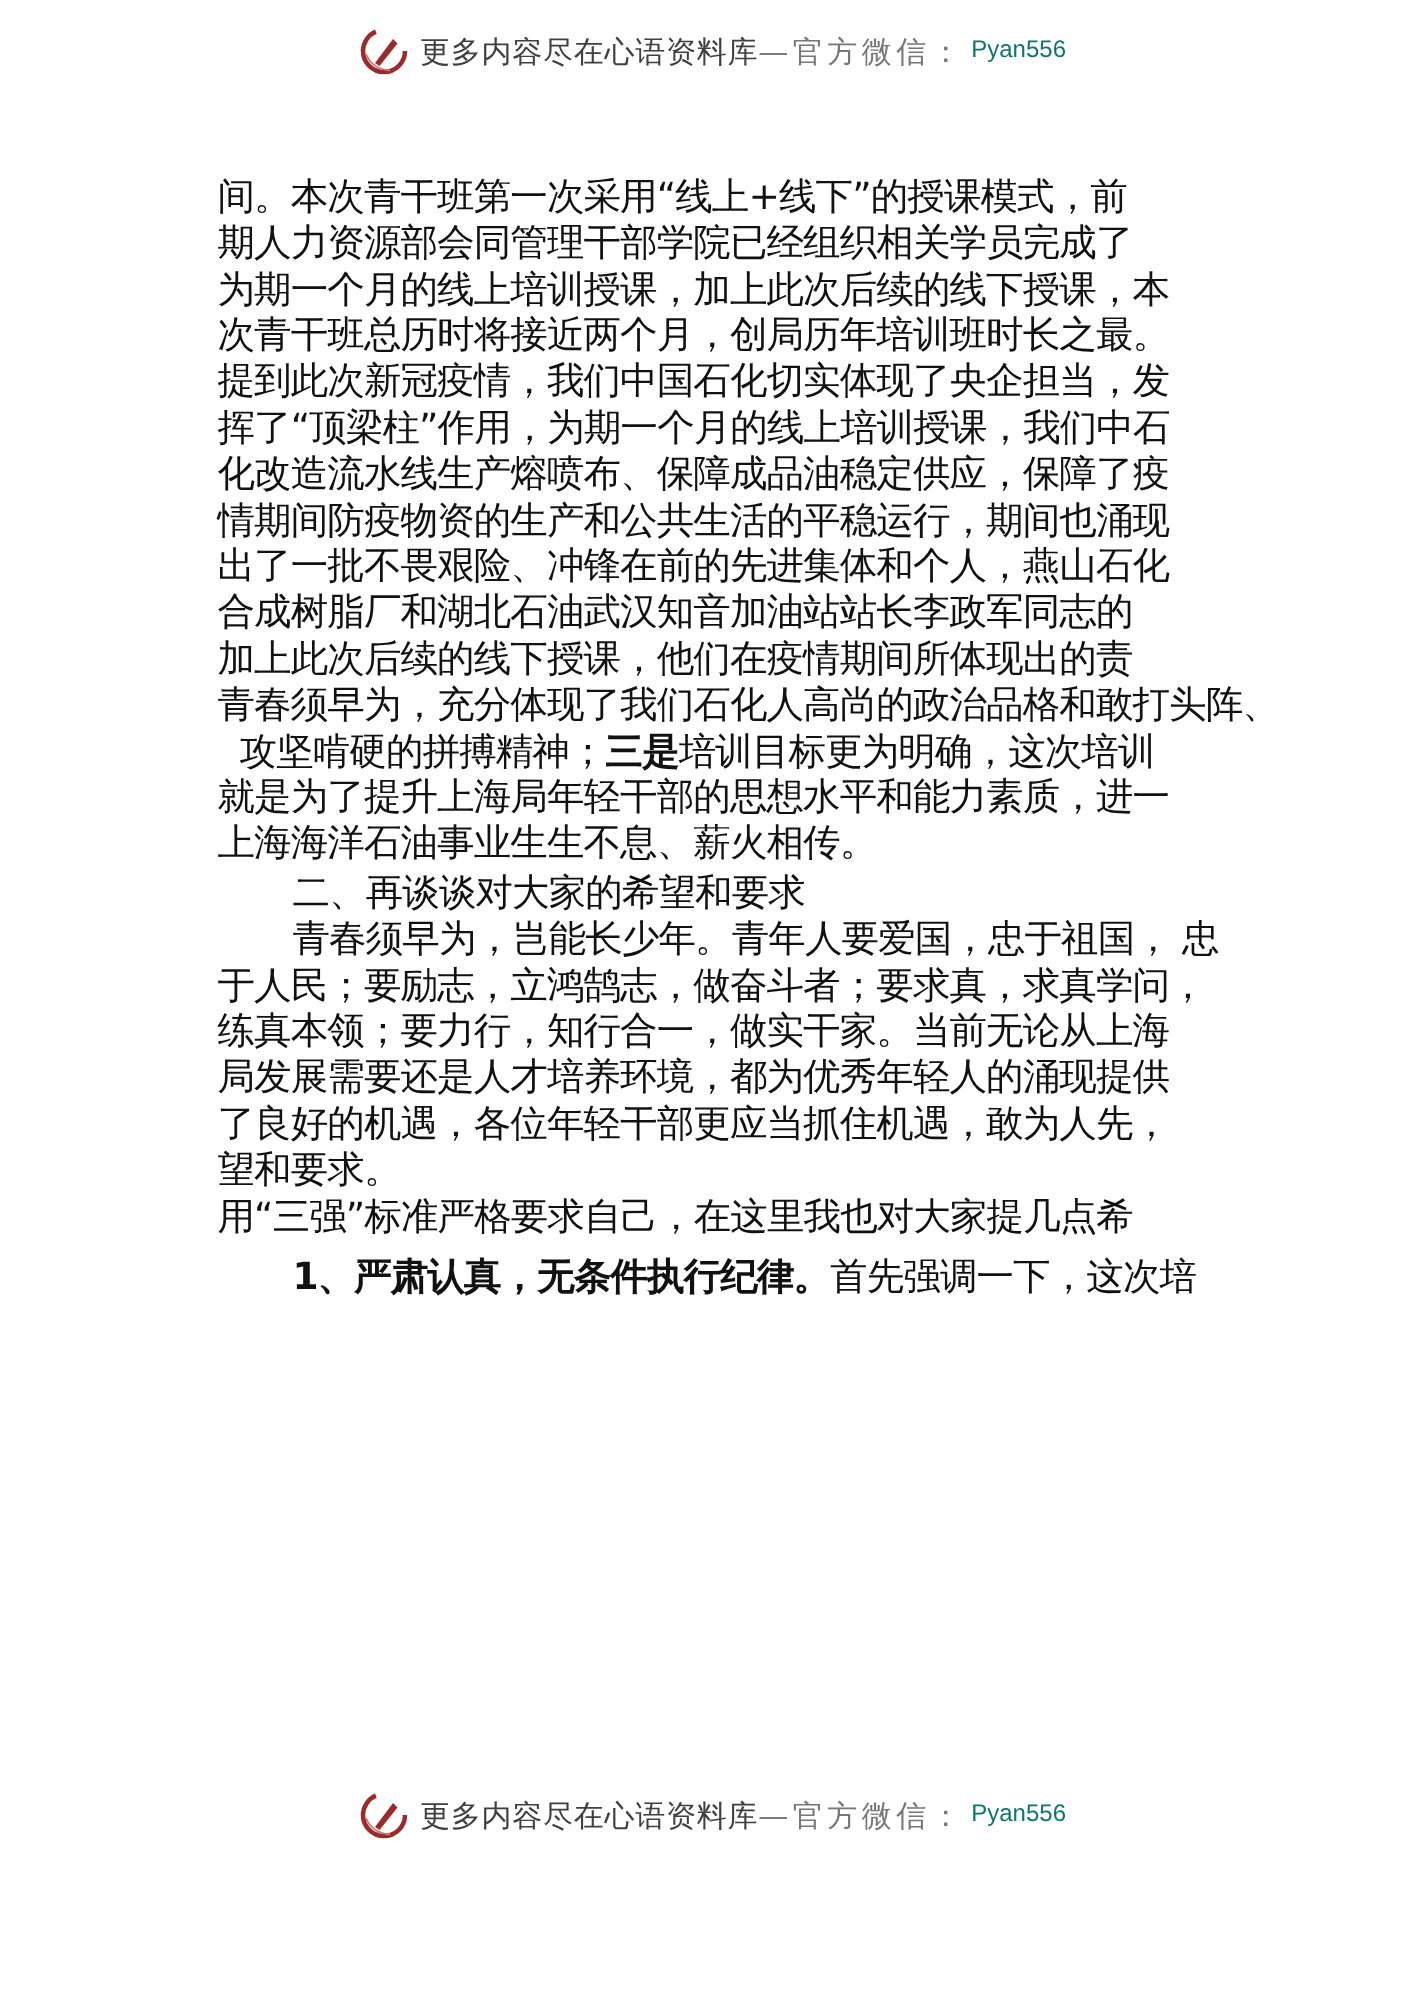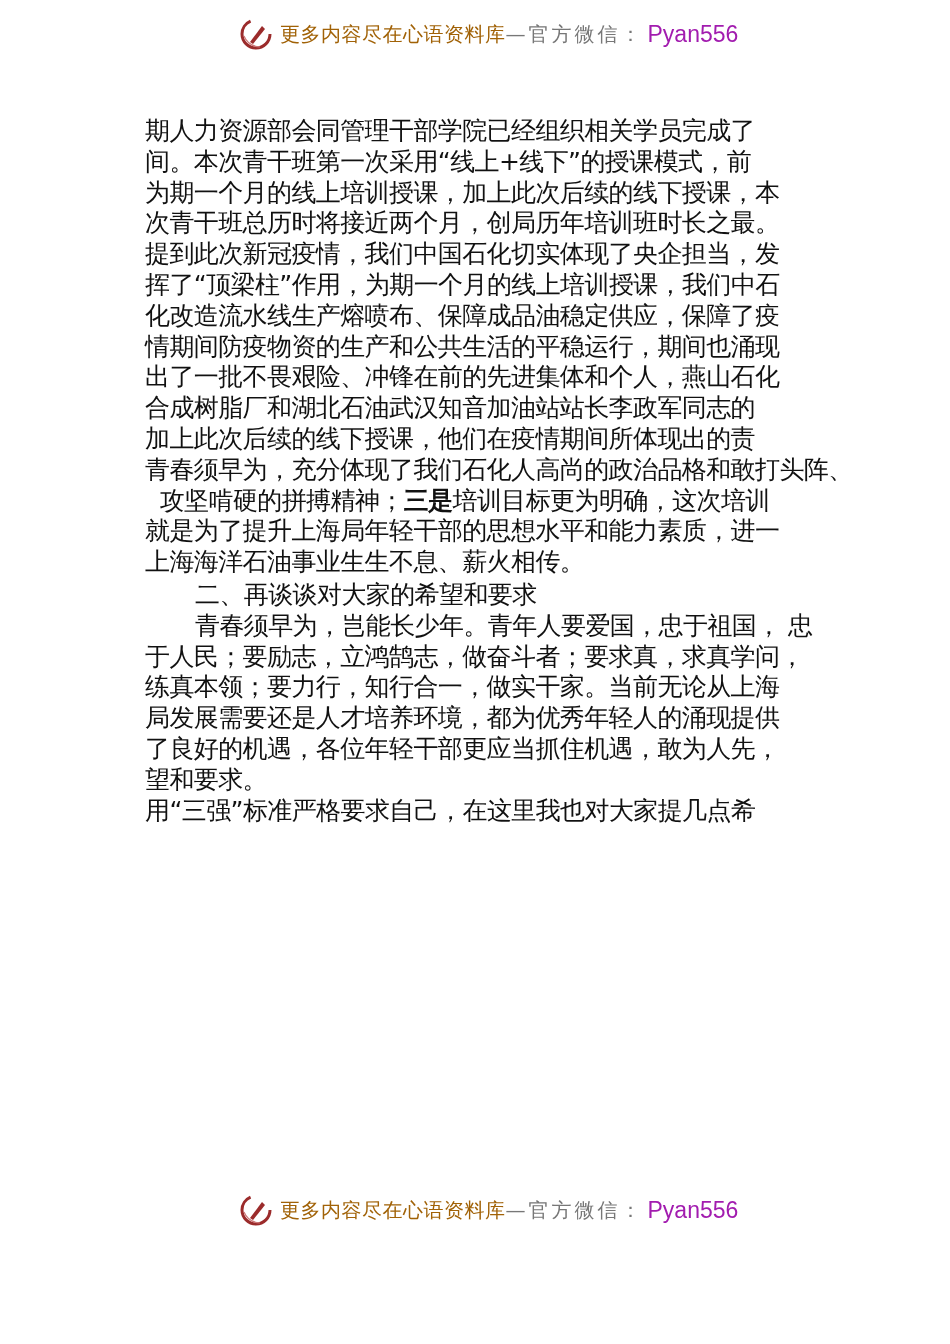--- a/index.html
+++ b/index.html
@@ -1,22 +1,22 @@
 <!DOCTYPE html>
 <html><head>
 <meta charset="utf-8">
 <style>
   html, body { margin:0; padding:0; background:#ffffff; }
   body { width:950px; height:1344px; position:relative; overflow:hidden;
          font-family:"DejaVu Sans","Liberation Sans",sans-serif; color:#111; }
   .banner { position:absolute; left:238px; height:40px; display:flex; align-items:center; }
   .banner .logo { width:36px; height:36px; margin-right:6px; }
-  .banner .t-red { color:#a16207; font-family:"DejaVu Serif","Liberation Serif",serif; font-size:20px; letter-spacing:0.5px; }
+  .banner .t-red { color:#404040; font-family:"DejaVu Serif","Liberation Serif",serif; font-size:20px; letter-spacing:0.5px; }
   .banner .t-gray { color:#777; font-family:"DejaVu Serif","Liberation Serif",serif; font-size:20px; letter-spacing:3px; }
-  .banner .t-id { color:#a21caf; font-family:"Liberation Sans",sans-serif; font-size:23px; margin-left:4px; }
+  .banner .t-id { color:#0f766e; font-family:"Liberation Sans",sans-serif; font-size:16px; margin-left:4px; }
   .page { position:absolute; left:145px; top:116px; width:690px; }
   .line { height:30.8px; line-height:30.8px; font-size:25px; white-space:nowrap; letter-spacing:-0.6px; }
   .indent { padding-left:50px; }
   .b { font-weight:bold; }
   .gap { height:10px; }
 </style>
 </head>
 <body>
 
 <div class="banner" style="top:14px;">
@@ -25,22 +25,22 @@
     <path d="M12 26 L24 10 L27 13 L15 28 Z" fill="#9b2b2b"></path>
     <path d="M6 20 Q10 30 22 31" fill="none" stroke="#c77" stroke-width="1.2"></path>
   </svg>
   <span class="t-red">更多内容尽在心语资料库</span>
   <span class="t-gray">—</span>
   <span class="t-gray">官方微信：</span>
   <span class="t-id">Pyan556</span>
 </div>
 
 <div class="page">
+  <div class="line">间。本次青干班第一次采用“线上+线下”的授课模式，前</div>
   <div class="line">期人力资源部会同管理干部学院已经组织相关学员完成了</div>
-  <div class="line">间。本次青干班第一次采用“线上+线下”的授课模式，前</div>
   <div class="line">为期一个月的线上培训授课，加上此次后续的线下授课，本</div>
   <div class="line">次青干班总历时将接近两个月，创局历年培训班时长之最。</div>
   <div class="line">提到此次新冠疫情，我们中国石化切实体现了央企担当，发</div>
   <div class="line">挥了“顶梁柱”作用，为期一个月的线上培训授课，我们中石</div>
   <div class="line">化改造流水线生产熔喷布、保障成品油稳定供应，保障了疫</div>
   <div class="line">情期间防疫物资的生产和公共生活的平稳运行，期间也涌现</div>
   <div class="line">出了一批不畏艰险、冲锋在前的先进集体和个人，燕山石化</div>
   <div class="line">合成树脂厂和湖北石油武汉知音加油站站长李政军同志的</div>
   <div class="line">加上此次后续的线下授课，他们在疫情期间所体现出的责</div>
   <div class="line">青春须早为，充分体现了我们石化人高尚的政治品格和敢打头阵、</div>
@@ -51,20 +51,23 @@
   <div class="line">上海海洋石油事业生生不息、薪火相传。</div>
   <div class="line indent" style="margin-top:2px;">二、再谈谈对大家的希望和要求</div>
   <div class="line indent">青春须早为，岂能长少年。青年人要爱国，忠于祖国， 忠</div>
   <div class="line">于人民；要励志，立鸿鹄志，做奋斗者；要求真，求真学问，</div>
   <div class="line">练真本领；要力行，知行合一，做实干家。当前无论从上海</div>
   <div class="line">局发展需要还是人才培养环境，都为优秀年轻人的涌现提供</div>
   <div class="line">了良好的机遇，各位年轻干部更应当抓住机遇，敢为人先，</div>
   <div class="line">望和要求。</div>
   <div class="line">用“三强”标准严格要求自己，在这里我也对大家提几点希</div>
   <div class="gap"></div>
+  <div class="line indent">
+    <span class="b">1、严肃认真，无条件执行纪律。</span><span>首先强调一下，这次培</span>
+  </div>
 </div>
 
 <div class="banner" style="top:1190px;">
   <svg class="logo" viewBox="0 0 36 36">
     <circle cx="18" cy="18" r="14" fill="none" stroke="#9b2b2b" stroke-width="3" stroke-dasharray="60 28"></circle>
     <path d="M12 26 L24 10 L27 13 L15 28 Z" fill="#9b2b2b"></path>
     <path d="M6 20 Q10 30 22 31" fill="none" stroke="#c77" stroke-width="1.2"></path>
   </svg>
   <span class="t-red">更多内容尽在心语资料库</span>
   <span class="t-gray">—</span>

